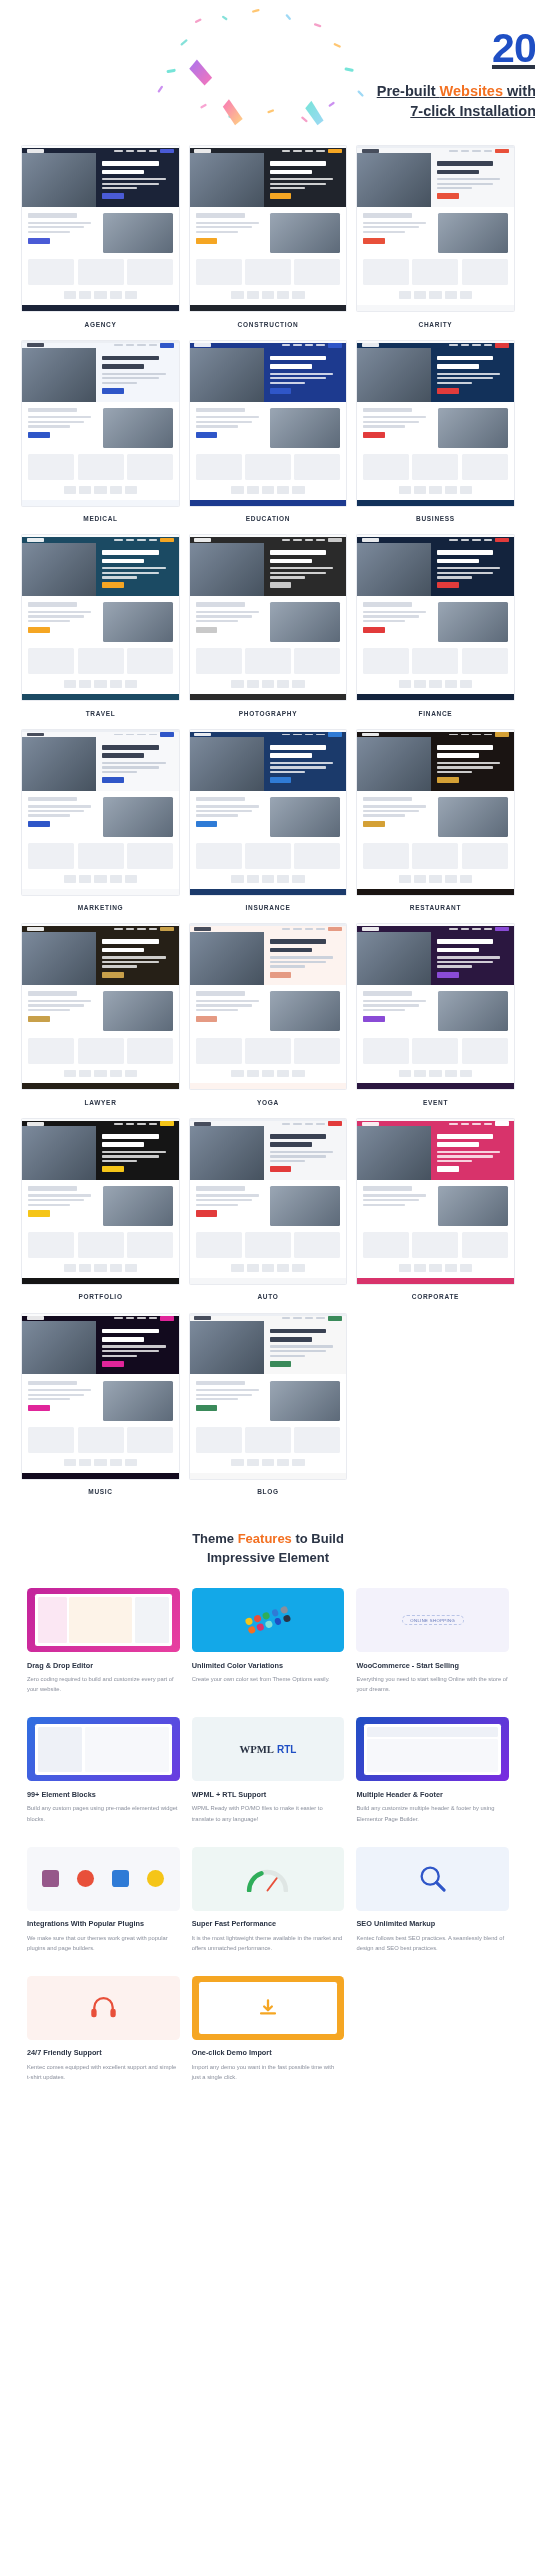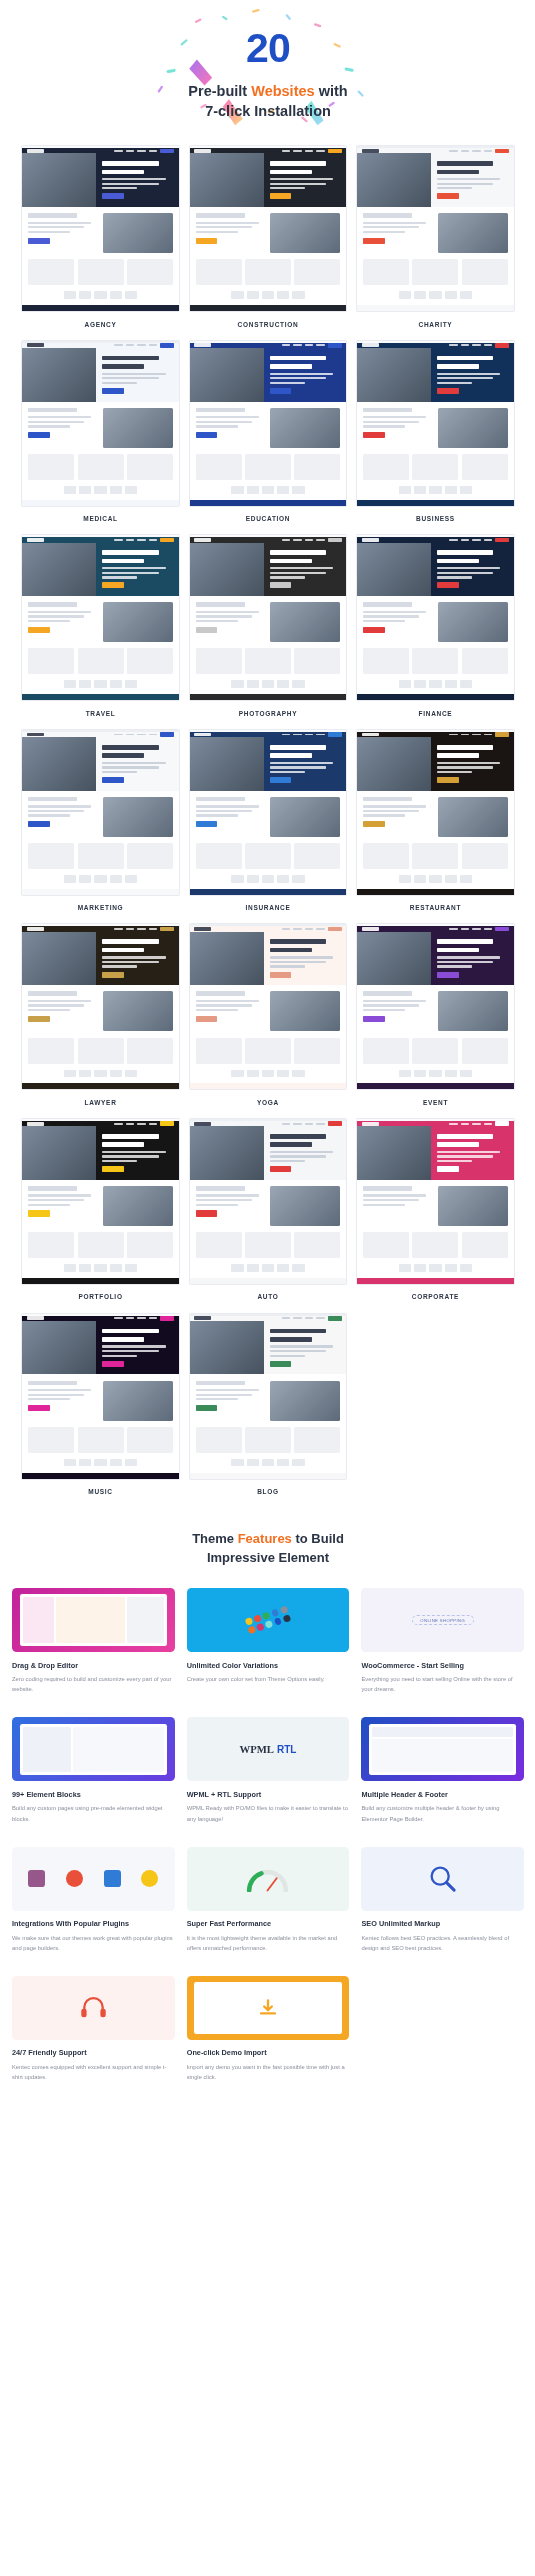--- a/index.html
+++ b/index.html
@@ -6,21 +6,21 @@
   body {
     width: 536px;
     background: #ffffff;
     font-family: "Liberation Sans", sans-serif;
     color: #2b3445;
     -webkit-font-smoothing: antialiased;
   }
   .page { width: 536px; position: relative; overflow: hidden; }
 
   
-  .hero { position: relative; padding: 17px 0 20px; text-align: center; }
+  .hero { position: relative; padding: 17px 0 20px; text-align: right; text-decoration: underline; }
   .confetti { position: absolute; left: 0; right: 0; top: 0; height: 145px; pointer-events: none; }
   .num20 {
     position: relative; z-index: 2;
     font-size: 41px; font-weight: 700; color: #1f4fc4; letter-spacing: -0.8px;
     line-height: 1; padding-top: 10.7px;
   }
   .hero-title {
     position: relative; z-index: 2;
     margin-top: 12.2px; font-size: 14.5px; font-weight: 700; line-height: 1.42; color: #2b3445;
   }
@@ -54,21 +54,21 @@
   .ln.t { height: 4.6px; margin-bottom: 3.8px; }
   .ln.w90 { width: 90%; } .ln.w80 { width: 80%; } .ln.w70 { width: 70%; }
   .ln.w60 { width: 60%; } .ln.w50 { width: 50%; }
   .btn-s { width: 21.4px; height: 6.1px; border-radius: 0.8px; margin-top: 3.8px; }
   .img-ph { background: linear-gradient(135deg,#7c8a9c,#46525f); }
   .sect { padding: 6.1px; background: #fff; }
   .cards { display: flex; gap: 3.1px; }
   .cards > div { flex: 1; height: 26px; background: #eef0f4; border-radius: 1.5px; }
 
   
-  .features { padding: 34px 12px 23px; }
+  .features { padding: 34px 27px 23px; }
   .feat-title { text-align: center; font-size: 13px; font-weight: 700; line-height: 1.45; margin-bottom: 20px; }
   .feat-title .hl { color: #f37021; }
   .feat-grid { display: grid; grid-template-columns: repeat(3, 1fr); gap: 23px 12.2px; }
   .feat-img { height: 64px; border-radius: 4.6px; overflow: hidden; position: relative; }
   .feat-name { font-size: 7.3px; font-weight: 700; margin: 8.4px 0 4.6px; color: #2b3445; }
   .feat-desc { font-size: 5.8px; line-height: 1.75; color: #8a8f9c; }
 
   .woo-ph { background: #f3f2fb; display: flex; align-items: center; justify-content: center; }
   .woo-pill { border: 0.8px dashed #b9c4e6; border-radius: 7.7px; padding: 1.5px 7.7px; font-size: 4.2px; letter-spacing: 0.4px; color: #5a6fb5; }
   .wpml-ph { background: #eef4f6; display: flex; align-items: center; justify-content: center; gap: 3.1px; }

